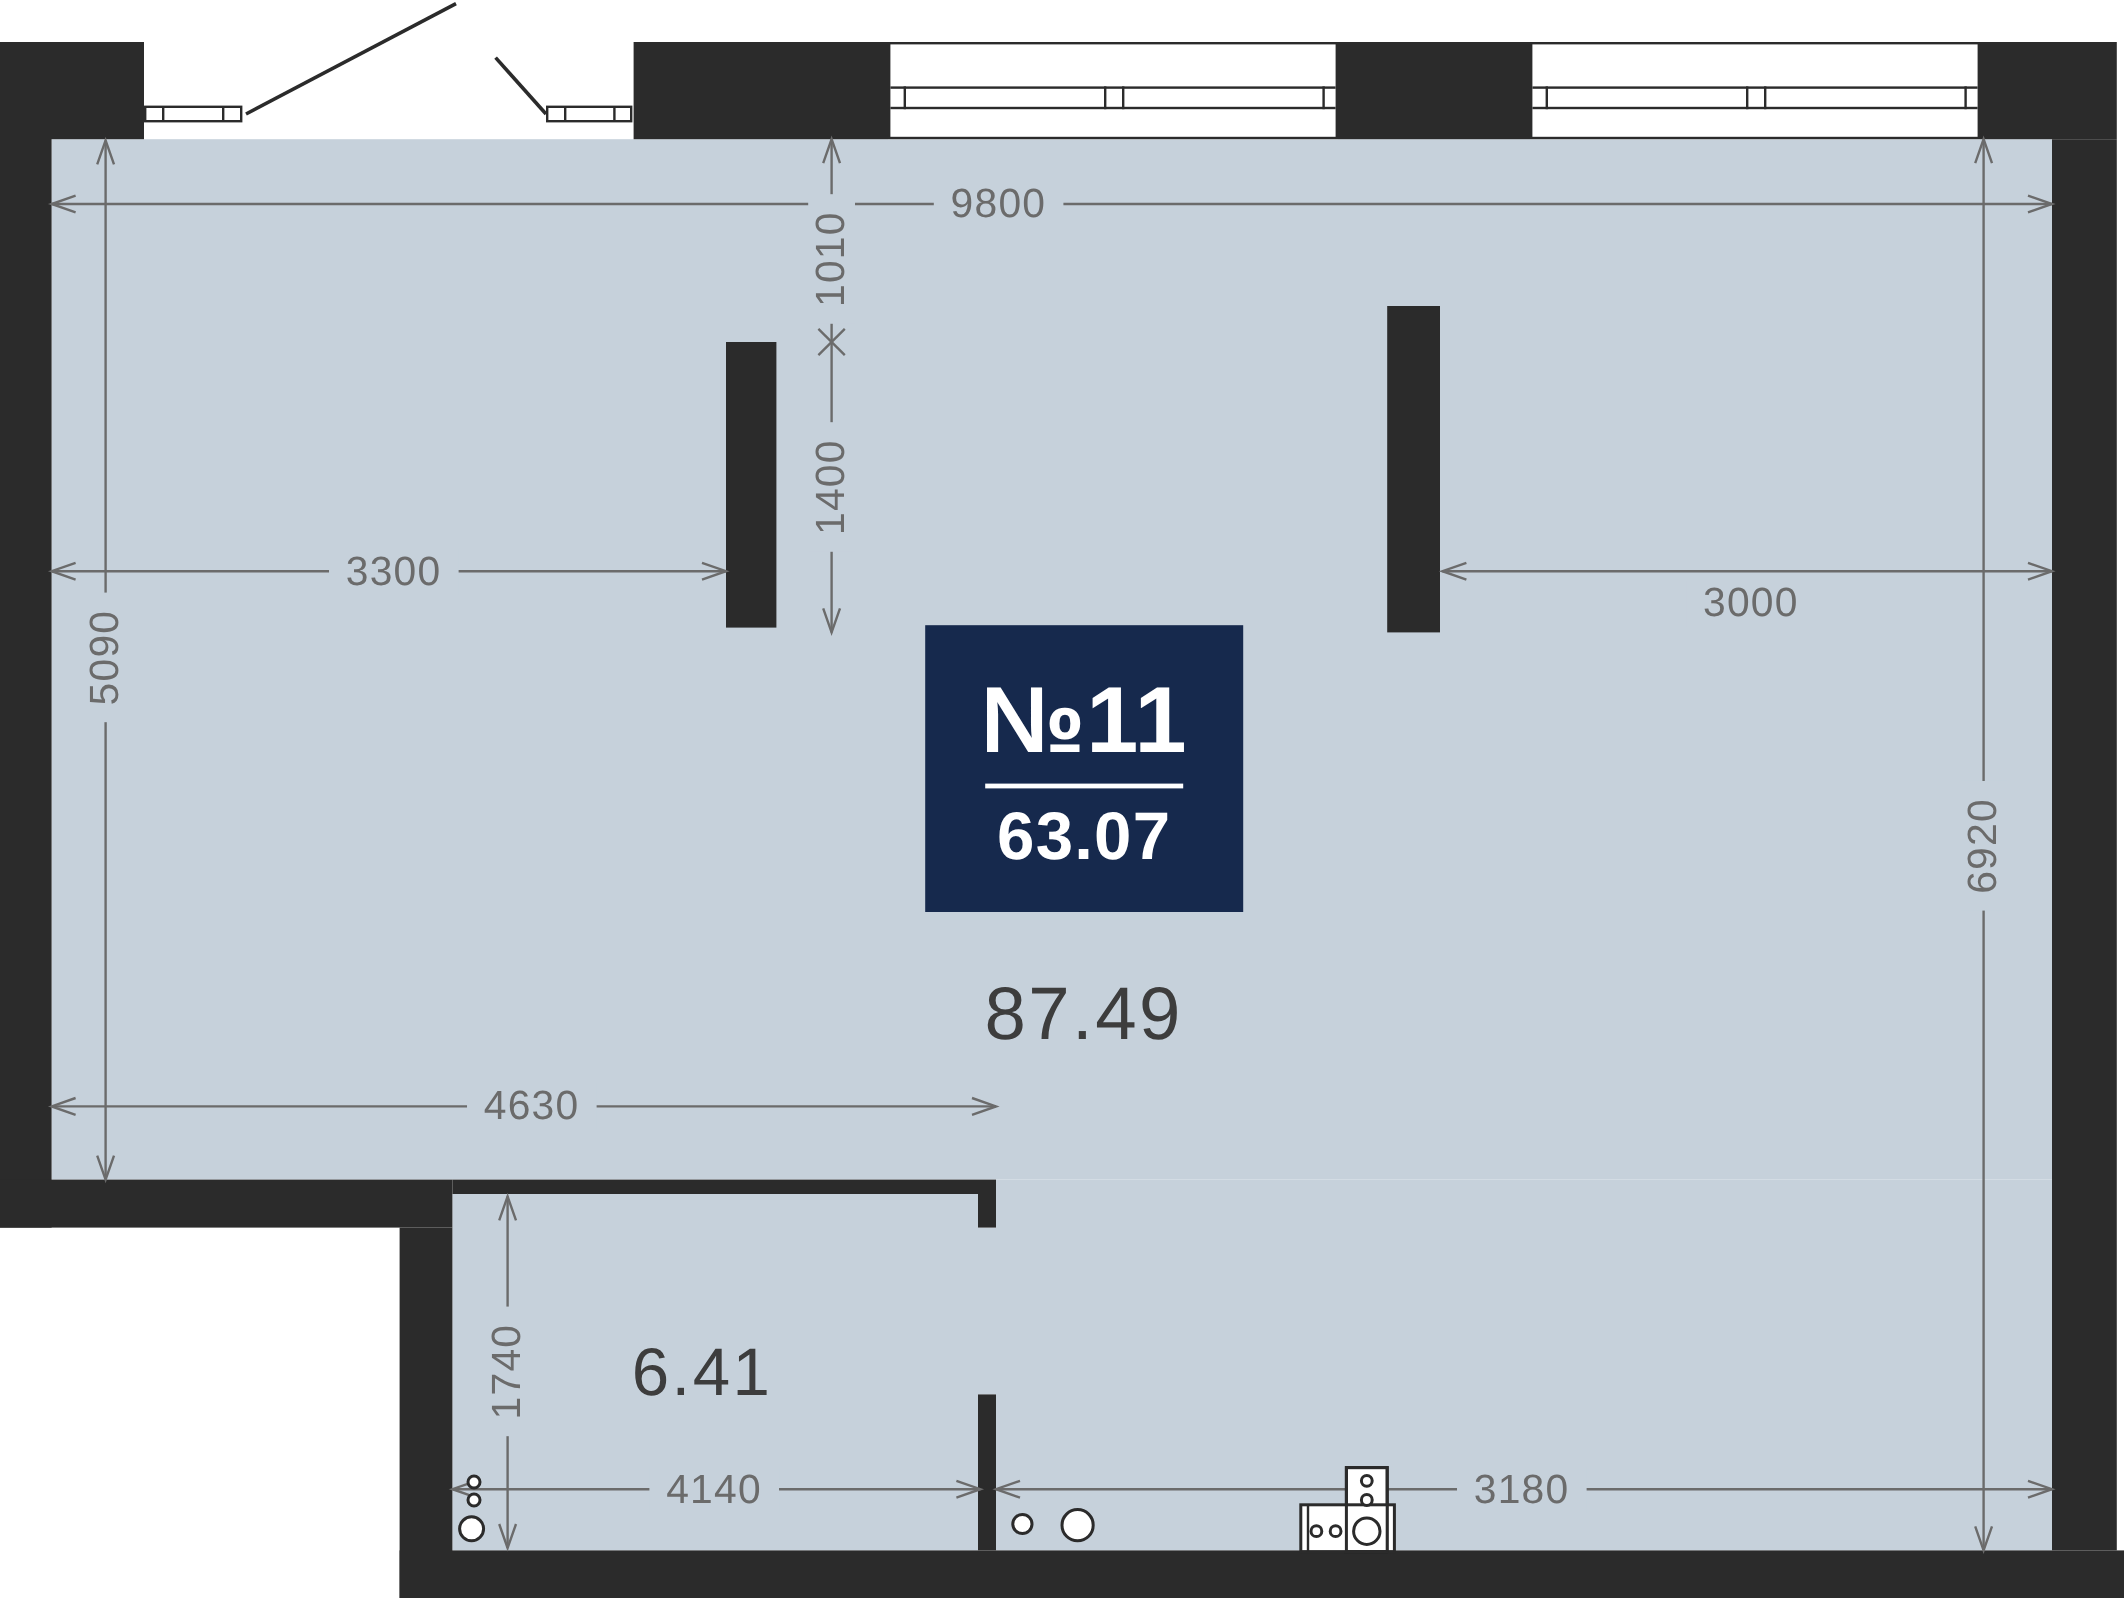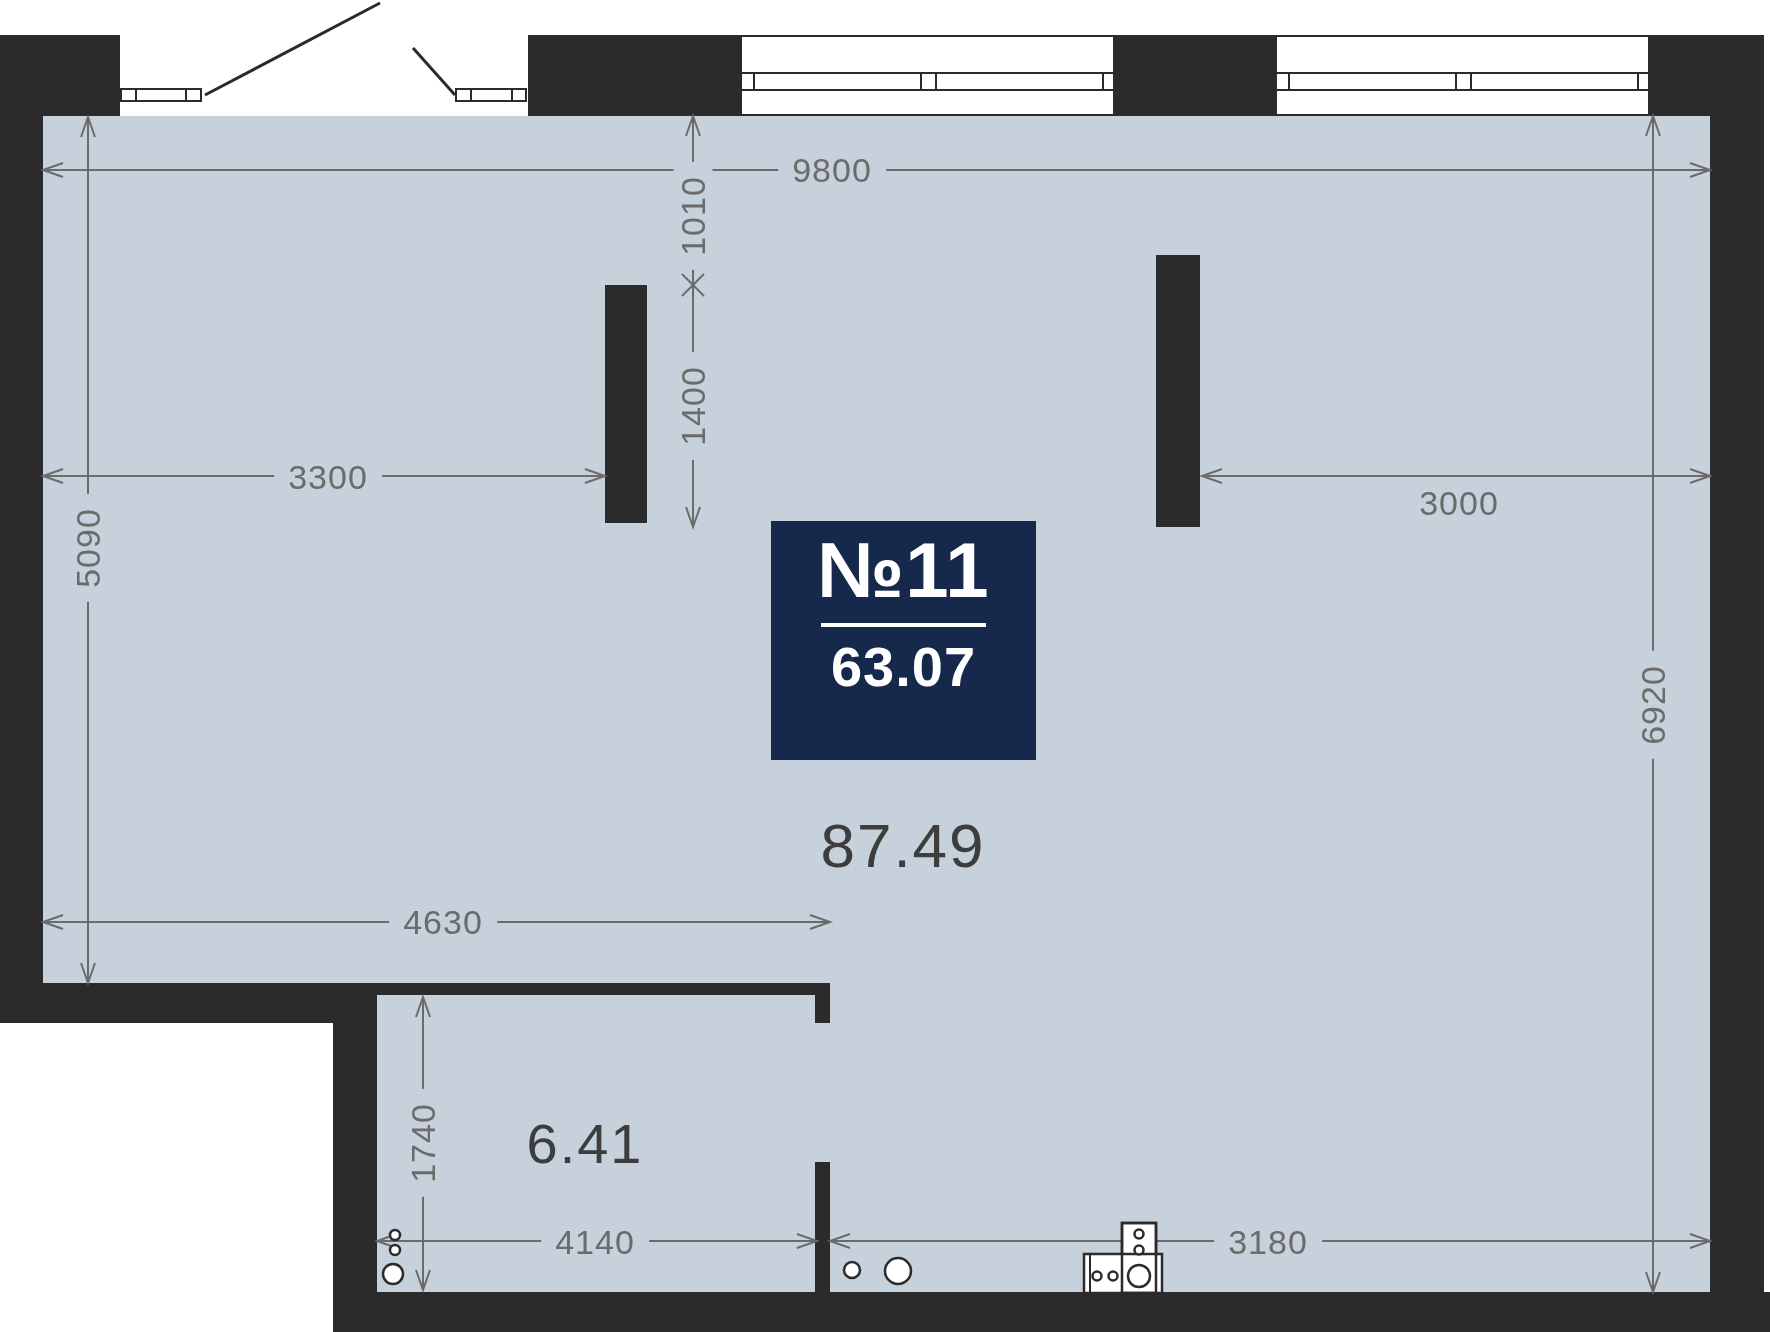--- a/index.html
+++ b/index.html
@@ -10,21 +10,21 @@
   .floor{background:#c6d1db;z-index:1;}
   .wall{background:#2b2b2b;z-index:2;}
   .opening{background:#ffffff;z-index:3;box-sizing:border-box;border:2px solid #2b2b2b;}
   .badge{z-index:4;background:#16294d;display:flex;flex-direction:column;align-items:center;}
   svg.overlay{position:absolute;left:0;top:0;z-index:5;}
   .txt{z-index:6;position:absolute;transform:translate(-50%,-50%);white-space:nowrap;}
   .dim{font-size:34px;color:#6b6b6b;letter-spacing:1px;background:#c6d1db;padding:0 14px;}
   .vdim{transform:translate(-50%,-50%) rotate(-90deg);}
   .area-label{font-size:62px;font-weight:300;color:#3d3d3d;letter-spacing:2px;}
   .area-label.small{font-size:56px;}
-  .badge .num{margin-top:10px;font-size:78px;font-weight:700;color:#ffffff;line-height:1.0;letter-spacing:1px;}
+  .badge .num{margin-top:40px;font-size:78px;font-weight:700;color:#ffffff;line-height:1.0;letter-spacing:1px;}
   .badge .rule{width:165px;height:4px;background:#ffffff;margin-top:14px;}
   .badge .sq{margin-top:12px;font-size:56px;font-weight:700;color:#ffffff;line-height:1.0;letter-spacing:1px;}
   .glz{position:absolute;left:0;right:0;height:0;border-top:2px solid #2b2b2b;}
   .jamb{position:absolute;width:0;border-left:2px solid #2b2b2b;top:35px;height:19px;}
   .dj{position:absolute;width:0;border-left:2px solid #2b2b2b;top:0;height:10px;}
 </style>
 </head>
 <body>
 
 <div id="plan">

